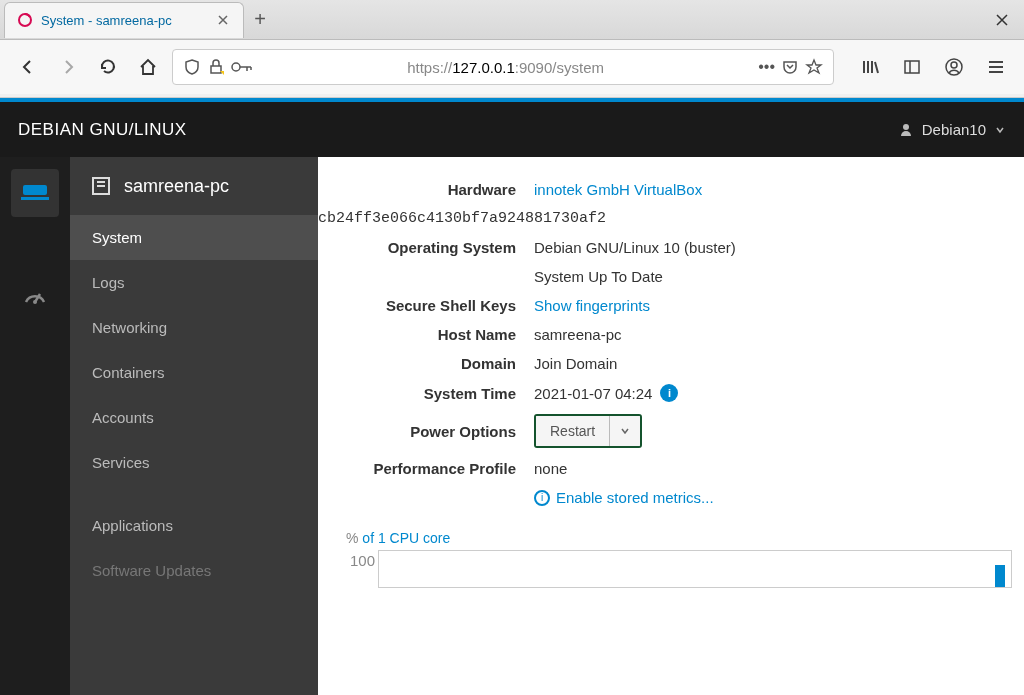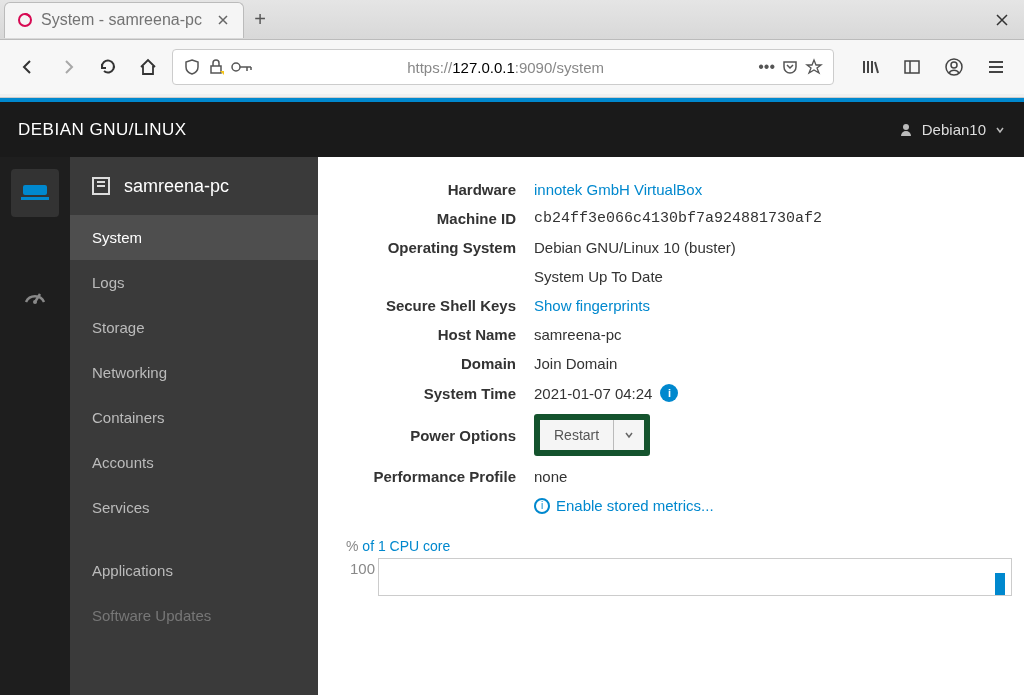--- a/index.html
+++ b/index.html
@@ -3,21 +3,21 @@
   <meta charset="utf-8">
   <style>
     * { box-sizing: border-box; margin: 0; padding: 0; }
     body { font-family: -apple-system, BlinkMacSystemFont, "Segoe UI", sans-serif; width: 1024px; height: 695px; overflow: hidden; background: #e8e8e8; }
     
     
     .browser-chrome { height: 98px; background: #f0f0f0; border-bottom: 1px solid #ccc; }
     .tab-bar { height: 40px; display: flex; align-items: center; background: linear-gradient(#e5e5e5, #d8d8d8); border-bottom: 1px solid #bbb; }
     .tab { display: flex; align-items: center; background: #f5f5f5; height: 36px; padding: 0 12px; border-top-left-radius: 6px; border-top-right-radius: 6px; border: 1px solid #bbb; border-bottom: none; margin-left: 4px; gap: 8px; min-width: 240px; }
     .tab-favicon { width: 16px; height: 16px; }
-    .tab-title { font-size: 16px; color: #737373; flex: 1; }
+    .tab-title { font-size: 13px; color: #0369a1; flex: 1; }
     .tab-close { width: 16px; height: 16px; display: flex; align-items: center; justify-content: center; cursor: pointer; color: #666; }
     .new-tab { width: 32px; height: 32px; display: flex; align-items: center; justify-content: center; cursor: pointer; color: #555; font-size: 20px; }
     .window-close { margin-left: auto; margin-right: 12px; width: 20px; height: 20px; display: flex; align-items: center; justify-content: center; cursor: pointer; }
     
     .nav-bar { height: 54px; display: flex; align-items: center; padding: 0 12px; gap: 8px; background: #f7f7f7; }
     .nav-btn { width: 32px; height: 32px; display: flex; align-items: center; justify-content: center; cursor: pointer; color: #555; border-radius: 4px; }
     .url-bar { flex: 1; height: 36px; border: 1px solid #ccc; border-radius: 4px; background: #fff; display: flex; align-items: center; padding: 0 10px; gap: 6px; }
     .url-icons { display: flex; align-items: center; gap: 6px; color: #666; }
     .url-text { flex: 1; font-size: 15px; color: #888; text-align: center; }
     .url-text .host { color: #000; }
@@ -47,21 +47,21 @@
     .sidebar-dim { color: #777; }
     
     .main { flex: 1; background: #fff; padding: 18px 0 0 0; overflow-y: auto; }
     .info-row { display: flex; padding: 6px 0; align-items: center; }
     .info-label { width: 216px; text-align: right; padding-right: 18px; font-weight: 600; color: #333; font-size: 15px; }
     .info-value { font-size: 15px; color: #333; display: flex; align-items: center; gap: 8px; }
     .info-value.link { color: #0088ce; cursor: pointer; }
     .info-icon-circle { width: 18px; height: 18px; border-radius: 50%; background: #0088ce; color: #fff; display: inline-flex; align-items: center; justify-content: center; font-size: 11px; font-weight: bold; }
     .mono { font-family: "Courier New", monospace; }
     
-    .power-btn-group { display: flex; border: 6px solid #14532d; border-radius: 3px; overflow: hidden; }
+    .power-btn-group { display: flex; border: 2px solid #14532d; border-radius: 3px; overflow: hidden; }
     .power-btn { padding: 7px 14px; background: #f5f5f5; border: none; font-size: 14px; color: #555; cursor: pointer; }
     .power-caret { padding: 7px 10px; background: #f5f5f5; border: none; border-left: 1px solid #bbb; cursor: pointer; color: #555; }
     
     .metrics-link { color: #0088ce; cursor: pointer; font-size: 15px; display: flex; align-items: center; gap: 6px; }
     .metrics-icon { width: 16px; height: 16px; border: 2px solid #0088ce; border-radius: 50%; display: inline-flex; align-items: center; justify-content: center; font-size: 10px; color: #0088ce; }
     
     .chart-section { margin-top: 18px; padding-left: 28px; }
     .chart-title { font-size: 14px; }
     .chart-title .pct { color: #888; }
     .chart-title .cpu { color: #0088ce; }
@@ -218,37 +218,35 @@
       <div class="sidebar-header">
         <svg width="22" height="22" viewBox="0 0 22 22">
             <rect x="3" y="3" width="16" height="16" fill="none" stroke="#ddd" stroke-width="2"></rect>
             <line x1="7" y1="7" x2="15" y2="7" stroke="#ddd" stroke-width="2"></line>
             <line x1="7" y1="11" x2="15" y2="11" stroke="#ddd" stroke-width="2"></line>
           </svg>
         <span>samreena-pc</span>
       </div>
       <div class="sidebar-item active"><span>System</span></div>
       <div class="sidebar-item"><span>Logs</span></div>
-      <div class="sidebar-item"><span>Storage</span></div>
       <div class="sidebar-item"><span>Networking</span></div>
       <div class="sidebar-item"><span>Containers</span></div>
       <div class="sidebar-item"><span>Accounts</span></div>
       <div class="sidebar-item"><span>Services</span></div>
       <div class="sidebar-group-gap"></div>
       <div class="sidebar-item"><span>Applications</span></div>
       <div class="sidebar-item sidebar-dim"><span>Software Updates</span></div>
     </div>
 
     <div class="main">
       <div class="info-row">
         <div class="info-label">Hardware</div>
         <div class="info-value link">innotek GmbH VirtualBox</div>
       </div>
       <div class="info-row">
-        <div class="info-label">Machine ID</div>
         <div class="info-value mono">cb24ff3e066c4130bf7a924881730af2</div>
       </div>
       <div class="info-row">
         <div class="info-label">Operating System</div>
         <div class="info-value">Debian GNU/Linux 10 (buster)</div>
       </div>
       <div class="info-row">
         <div class="info-label"></div>
         <div class="info-value">System Up To Date</div>
       </div>

